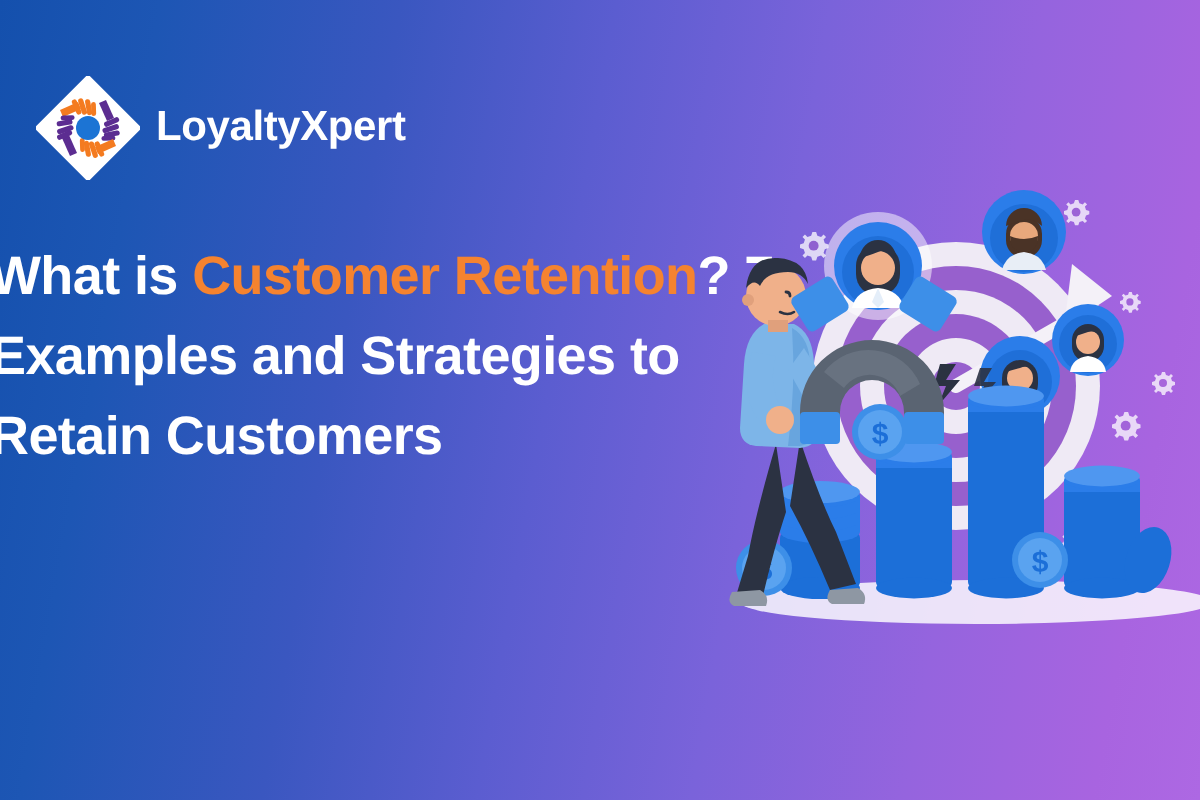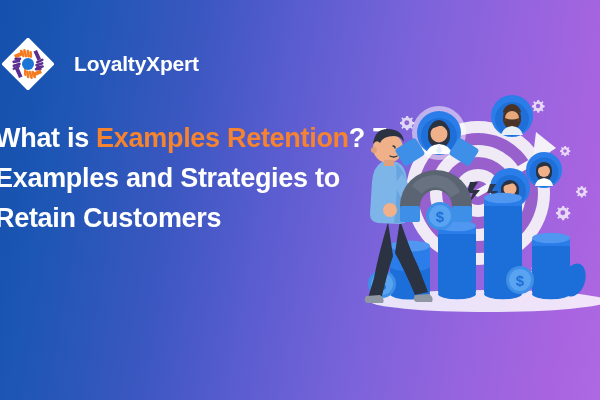--- a/index.html
+++ b/index.html
@@ -27,25 +27,25 @@
                 #5b5dd0 46%,
                 #7a63da 62%,
                 #9564de 78%,
                 #a864e0 92%,
                 #ad68e3 100%);
   }
 
   
   .logo {
     position: absolute;
-    left: 2px;
+    left: 18px;
     top: 38px;
     display: flex;
     align-items: center;
-    gap: 20px;
+    gap: 8px;
   }
   .logo-mark {
     width: 52px;
     height: 52px;
     display: block;
   }
   .logo-word {
     color: #ffffff;
     font-size: 21px;
     font-weight: bold;
@@ -120,21 +120,21 @@
         <rect x="13.4" y="22.5" width="2.6" height="8.5" rx="1.3" transform="rotate(252 14.7 26.8)"></rect>
         <rect x="13" y="19.4" width="2.6" height="8" rx="1.3" transform="rotate(260 14.3 23.4)"></rect>
         <rect x="14.6" y="17.4" width="2.4" height="7" rx="1.2" transform="rotate(268 15.8 20.9)"></rect>
       </g>
       <circle cx="26" cy="26" r="6" fill="#1c74d4"></circle>
     </svg>
     <span class="logo-word">LoyaltyXpert</span>
   </div>
 
   <h1 class="headline">
-    <span class="headline-line"><span>What is </span><span class="accent">Examples Retention</span><span>? 7</span></span>
+    <span class="headline-line"><span>What is </span><span class="accent">Customer Retention</span><span>? 7</span></span>
     <span class="headline-line">Examples and Strategies to</span>
     <span class="headline-line">Retain Customers</span>
   </h1>
 
   <div class="illustration">
     <svg viewBox="0 0 240 240" xmlns="http://www.w3.org/2000/svg">
 
       <ellipse cx="128" cy="213" rx="118" ry="11" fill="#ffffff" opacity="0.82"></ellipse>
 
       <g>

